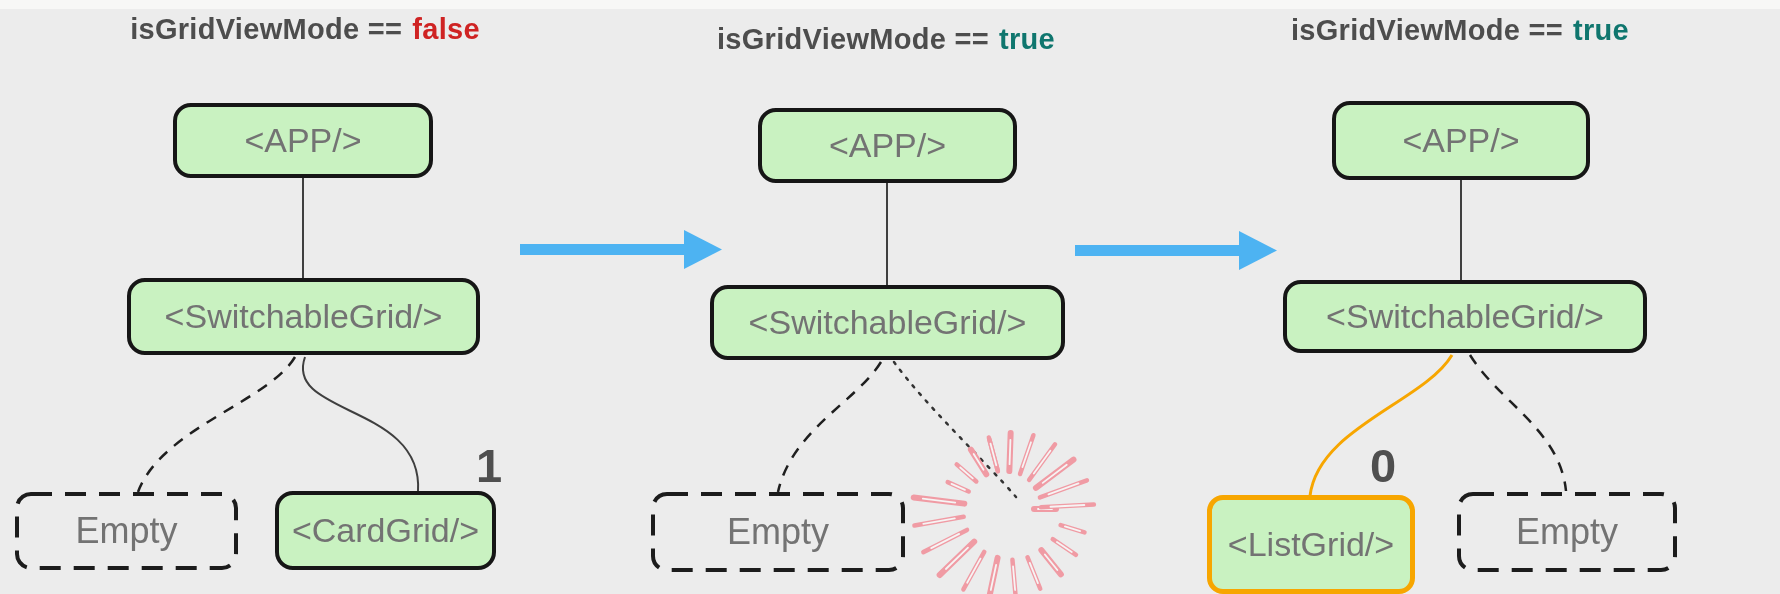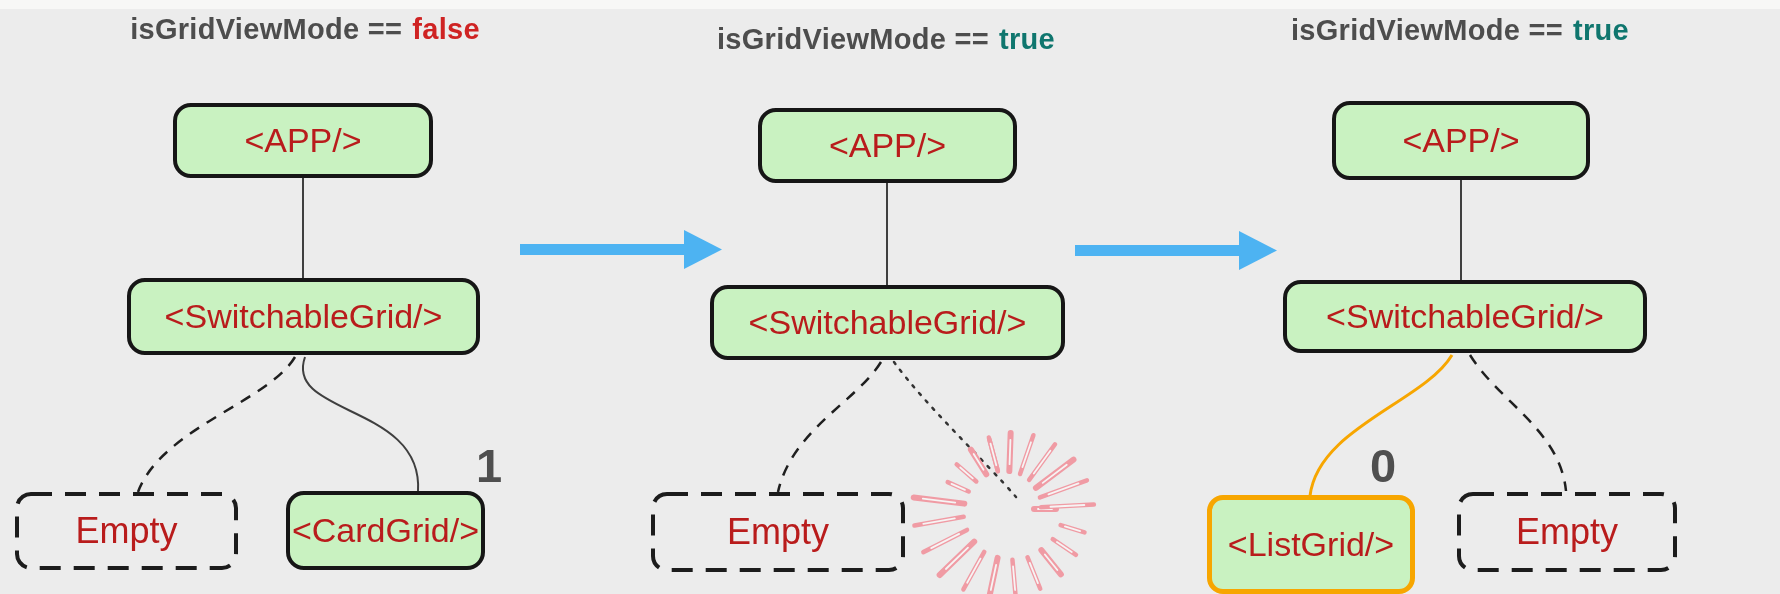--- a/index.html
+++ b/index.html
@@ -7,21 +7,21 @@
          font-family:"Liberation Sans",sans-serif;}
   .top-strip{position:absolute;left:0;top:0;width:100%;height:9px;background:#f7f7f6;}
   svg.wires{position:absolute;left:0;top:0;width:1780px;height:594px;}
   .panel-title{position:absolute;transform:translateX(-50%);white-space:nowrap;
                font-size:29px;font-weight:bold;color:#4d4d4d;letter-spacing:.3px;}
   .title-value{margin-left:10px;}
   .value-false{color:#cf2323;}
   .value-true{color:#0f766e;}
   .node{position:absolute;display:flex;align-items:center;justify-content:center;
         box-sizing:border-box;background:#c9f2c1;border:4px solid #161616;border-radius:18px;
-        font-size:34px;color:#b91c1c;white-space:nowrap;}
+        font-size:34px;color:#737373;white-space:nowrap;}
   .node.empty{background:transparent;border:none;font-size:36px;border-radius:14px;}
   .node.highlight{border:5px solid #f7a600;border-radius:16px;}
   .badge{position:absolute;transform:translateX(-50%);font-size:47px;font-weight:bold;color:#4f4f4f;}
 </style>
 </head>
 <body>
 
 <div class="stage">
   <div class="top-strip"></div>
 
@@ -102,21 +102,21 @@
     <path d="M1470,355 C1499,402 1560,430 1566,491" fill="none" stroke="#1f1f1f" stroke-width="2.5" stroke-dasharray="11 9"></path>
     <rect x="1459" y="494" width="216" height="76" rx="14" fill="none" stroke="#1c1c1c" stroke-width="4" stroke-dasharray="21 13"></rect>
   </svg>
 
   <div class="panel-title" style="left:305px;top:13px">
     <span>isGridViewMode ==</span><span class="title-value value-false">false</span>
   </div>
   <div class="node" style="left:173px;top:103px;width:260px;height:75px">&lt;APP/&gt;</div>
   <div class="node" style="left:127px;top:278px;width:353px;height:77px">&lt;SwitchableGrid/&gt;</div>
   <div class="node empty" style="left:15px;top:492px;width:223px;height:78px">Empty</div>
-  <div class="node" style="left:286px;top:491px;width:199px;height:79px">&lt;CardGrid/&gt;</div>
+  <div class="node" style="left:275px;top:491px;width:221px;height:79px">&lt;CardGrid/&gt;</div>
   <div class="badge" style="left:489px;top:438px">1</div>
 
   <div class="panel-title" style="left:886px;top:23px">
     <span>isGridViewMode ==</span><span class="title-value value-true">true</span>
   </div>
   <div class="node" style="left:758px;top:108px;width:259px;height:75px">&lt;APP/&gt;</div>
   <div class="node" style="left:710px;top:285px;width:355px;height:75px">&lt;SwitchableGrid/&gt;</div>
   <div class="node empty" style="left:651px;top:492px;width:254px;height:80px">Empty</div>
 
   <div class="panel-title" style="left:1460px;top:14px">

